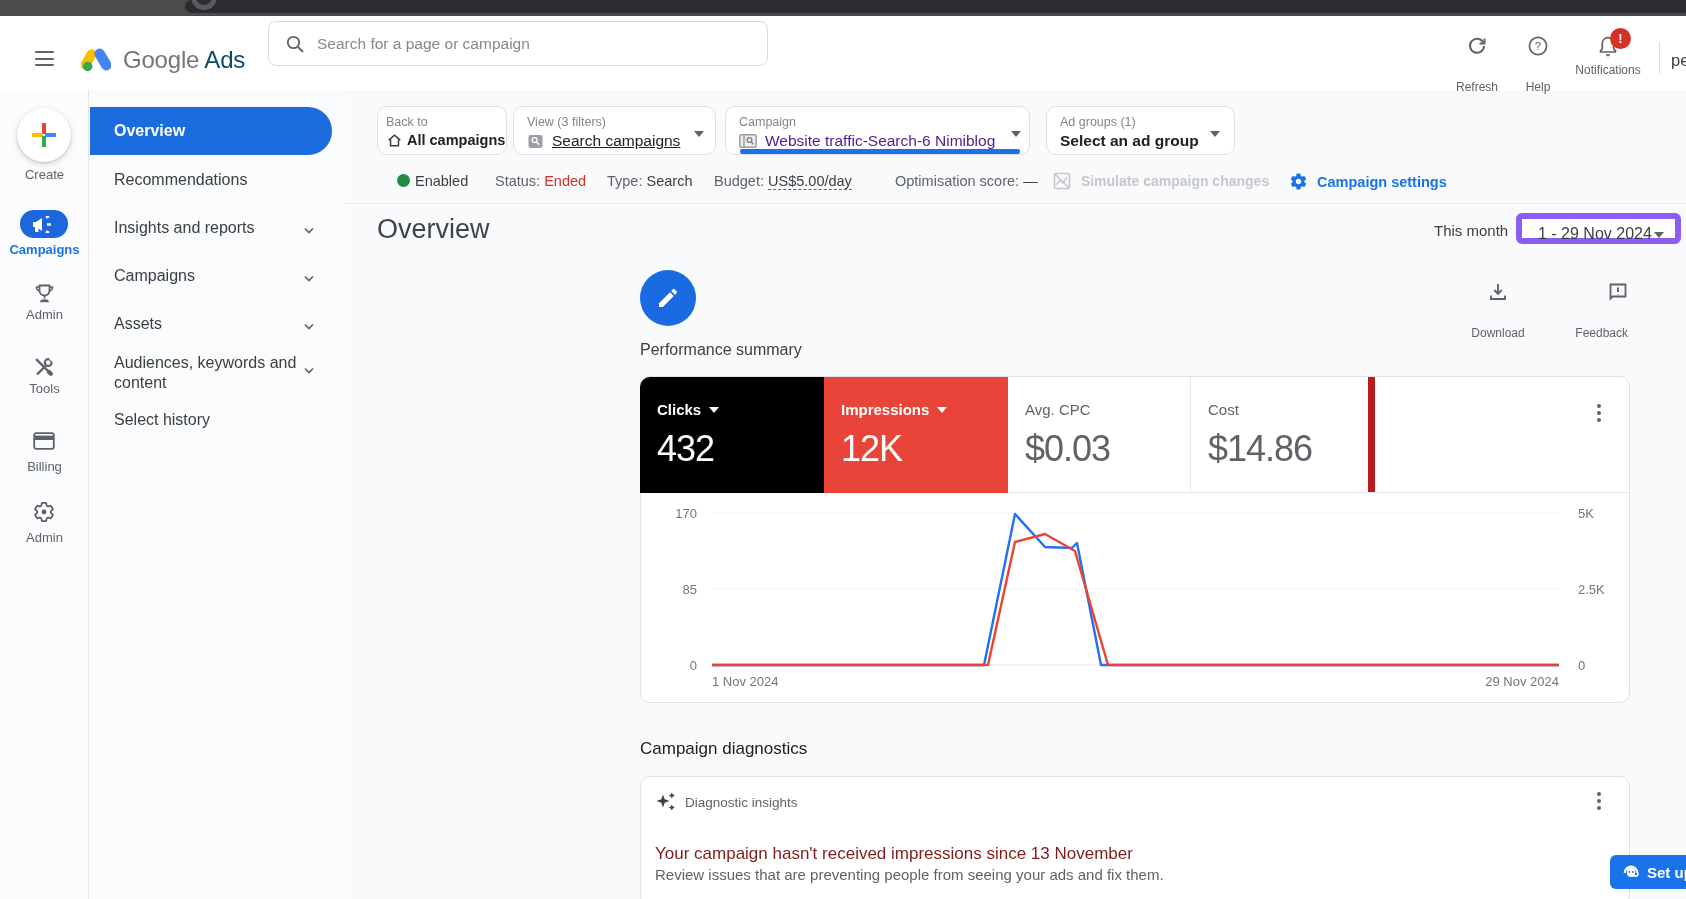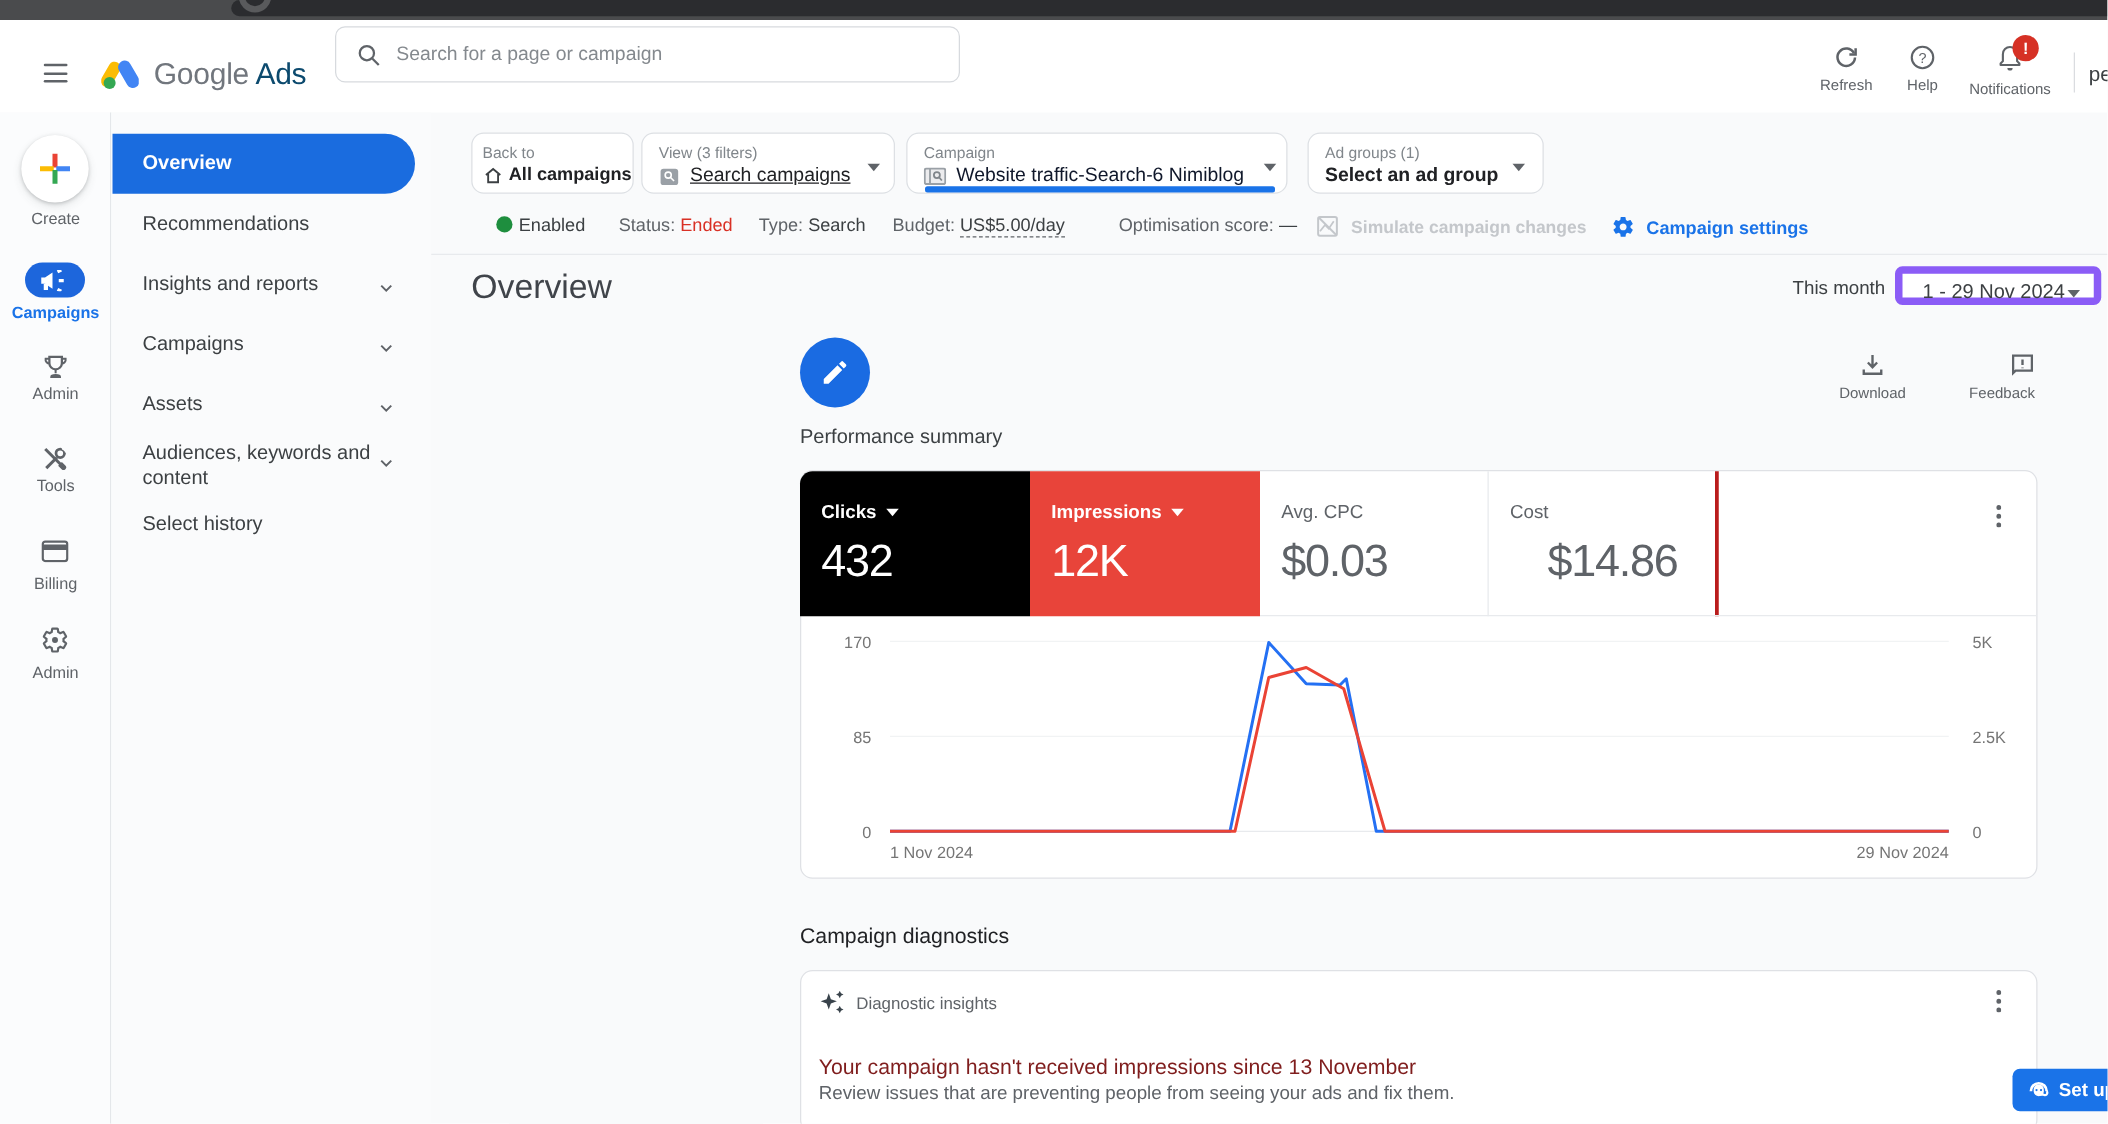--- a/index.html
+++ b/index.html
@@ -21,21 +21,21 @@
   #burger { left:35px; top:51px; width:19px; height:16px; }
   #burger div { height:2px; background:#5f6368; margin-bottom:4.5px; border-radius:1px;}
   .logotext { left:123px; top:46px; font-size:24px; color:#71767d; letter-spacing:-0.2px;}
   .logotext .ads { color:#0c4a6e; }
   #searchbox { left:268px; top:21px; width:500px; height:45px; border:1px solid #d7dade;
      border-radius:8px; background:#fff; display:flex; align-items:center; }
   #searchbox svg { margin-left:17px; }
   #searchbox span { margin-left:13px; font-size:15.5px; color:#84898e; }
 
   .topicon { position:absolute; width:70px; text-align:center; color:#5f6368; }
-  .topicon .lbl { font-size:12px; margin-top:0; color:#5f6368;}
+  .topicon .lbl { font-size:12px; margin-top:20px; color:#5f6368;}
 
   
   #rail { left:0; top:90px; width:89px; height:809px; background:#fbfcfd; border-right:1px solid #e4e7ea;}
   .railitem { position:absolute; width:89px; text-align:center; color:#5f6368; font-size:13px; }
 
   
   #ovpill { left:90px; top:107px; width:242px; height:48px; background:#1a6cdf;
      border-radius:0 24px 24px 0; color:#fff; font-size:16px; font-weight:bold;
      line-height:48px; padding-left:24px; }
   .navitem { position:absolute; left:114px; font-size:16px; color:#3c4043; }
@@ -210,21 +210,21 @@
           <rect x="1" y="1" width="15" height="14" rx="2.5" fill="#9aa0a6"></rect>
           <circle cx="7.5" cy="6.5" r="2.6" fill="none" stroke="#fff" stroke-width="1.4"></circle>
           <line x1="9.5" y1="8.5" x2="12.5" y2="11.5" stroke="#fff" stroke-width="1.4"></line>
         </svg>
       <span style="text-decoration:underline;">Search campaigns</span>
     </div>
     <div class="caret abs" style="right:11px;top:24px;"></div>
   </div>
   <div class="fbox" style="left:725px;width:305px;">
     <div class="small">Campaign</div>
-    <div class="mainrow" style="color:#0f172a;">
+    <div class="mainrow" style="color:#4c1d95;">
       <svg width="18" height="14" viewBox="0 0 18 14" style="margin-right:8px;flex-shrink:0;">
           <rect x="0.8" y="0.8" width="16.4" height="12.4" rx="1.5" fill="#ececee" stroke="#9aa0a6" stroke-width="1.5"></rect>
           <line x1="5" y1="1" x2="5" y2="13" stroke="#9aa0a6" stroke-width="1.5"></line>
           <circle cx="10.5" cy="6" r="2.4" fill="none" stroke="#80868b" stroke-width="1.4"></circle>
           <line x1="12.2" y1="7.8" x2="14.5" y2="10.4" stroke="#80868b" stroke-width="1.4"></line>
         </svg>
       Website traffic-Search-6 Nimiblog
     </div>
     <div class="caret abs" style="right:8px;top:24px;"></div>
     <div class="abs" style="left:14px;right:9px;bottom:0px;height:5px;border-radius:2px;background:#1a73e8;"></div>
@@ -288,21 +288,21 @@
     <div class="mval">432</div>
   </div>
   <div class="metric" style="left:824px;top:377px;width:184px;background:#e8443a;color:#fff;">
     <div class="mlabel">Impressions <span class="mcaret"></span></div>
     <div class="mval">12K</div>
   </div>
   <div class="metric" style="left:1008px;top:377px;width:183px;color:#5f6368;border-right:1px solid #e8eaed;">
     <div class="mlabel" style="font-weight:normal;">Avg. CPC</div>
     <div class="mval">$0.03</div>
   </div>
-  <div class="metric" style="left:1191px;top:377px;width:184px;color:#5f6368;border-right:3px solid #b91c1c;text-align:center;">
+  <div class="metric" style="left:1191px;top:377px;width:184px;color:#5f6368;border-right:7px solid #b91c1c;">
     <div class="mlabel" style="font-weight:normal;">Cost</div>
     <div class="mval">$14.86</div>
   </div>
   <div class="abs" style="left:1008px;top:492px;width:621px;height:1px;background:#e8eaed;"></div>
   <div class="abs" style="left:1597px;top:404px;width:4px;height:18px;">
     <svg width="4" height="18">
         <circle cx="2" cy="2" r="2" fill="#5f6368"></circle>
         <circle cx="2" cy="9" r="2" fill="#5f6368"></circle>
         <circle cx="2" cy="16" r="2" fill="#5f6368"></circle>
       </svg>

